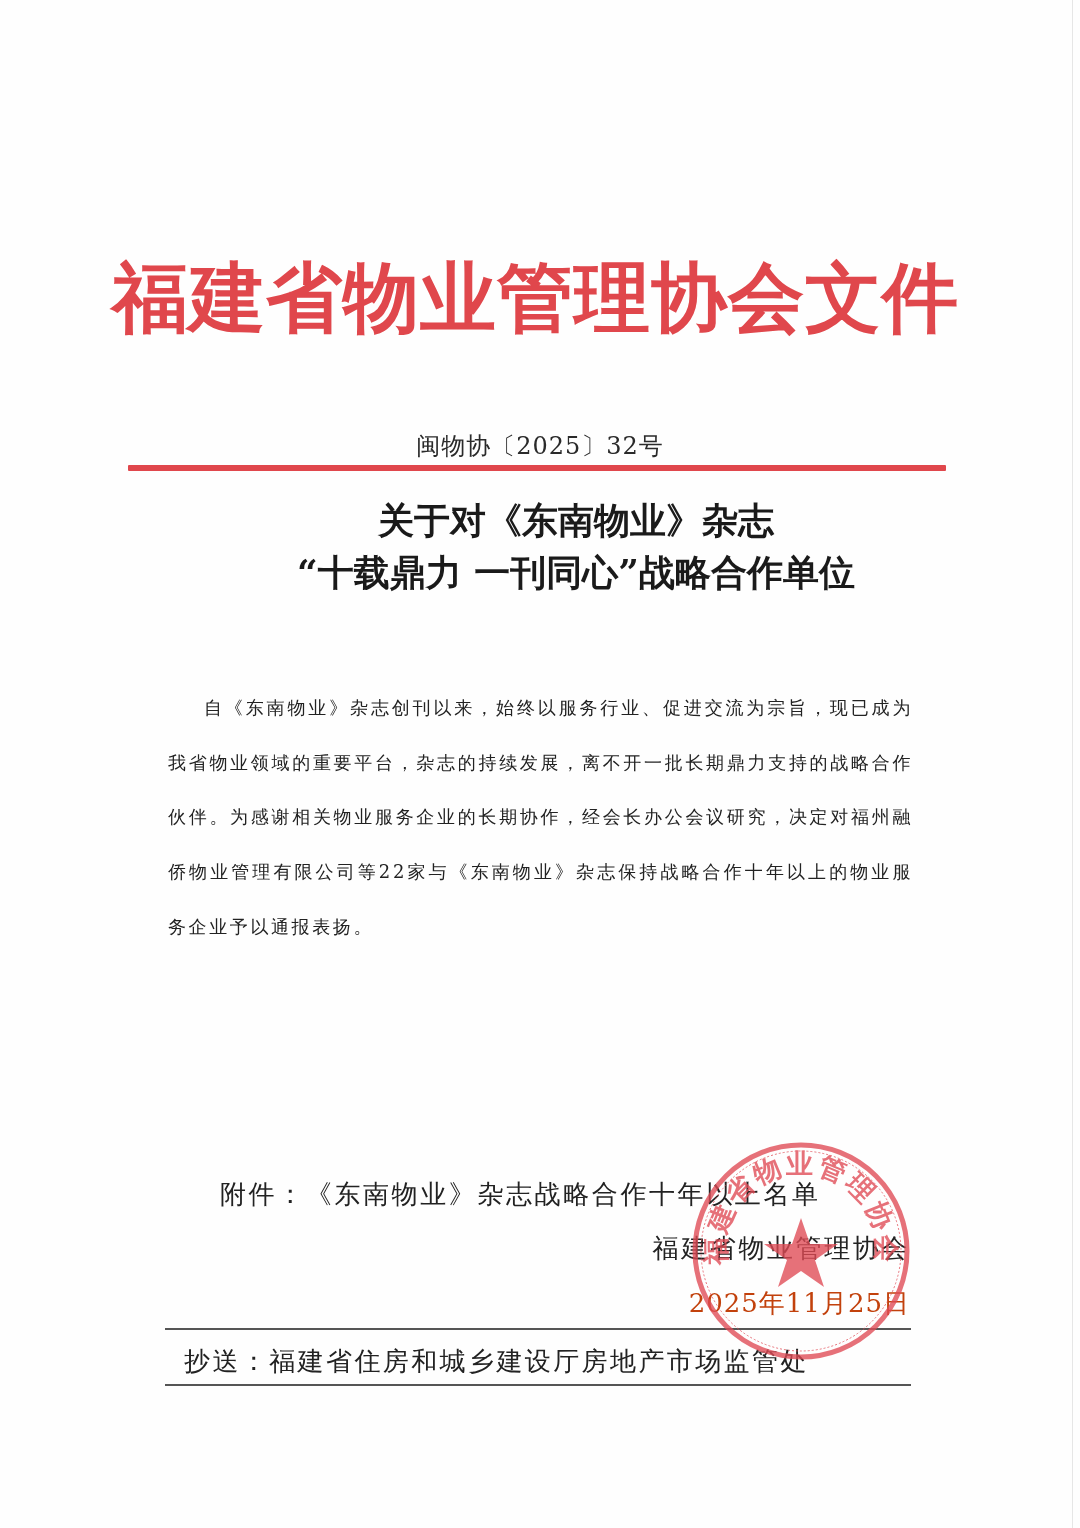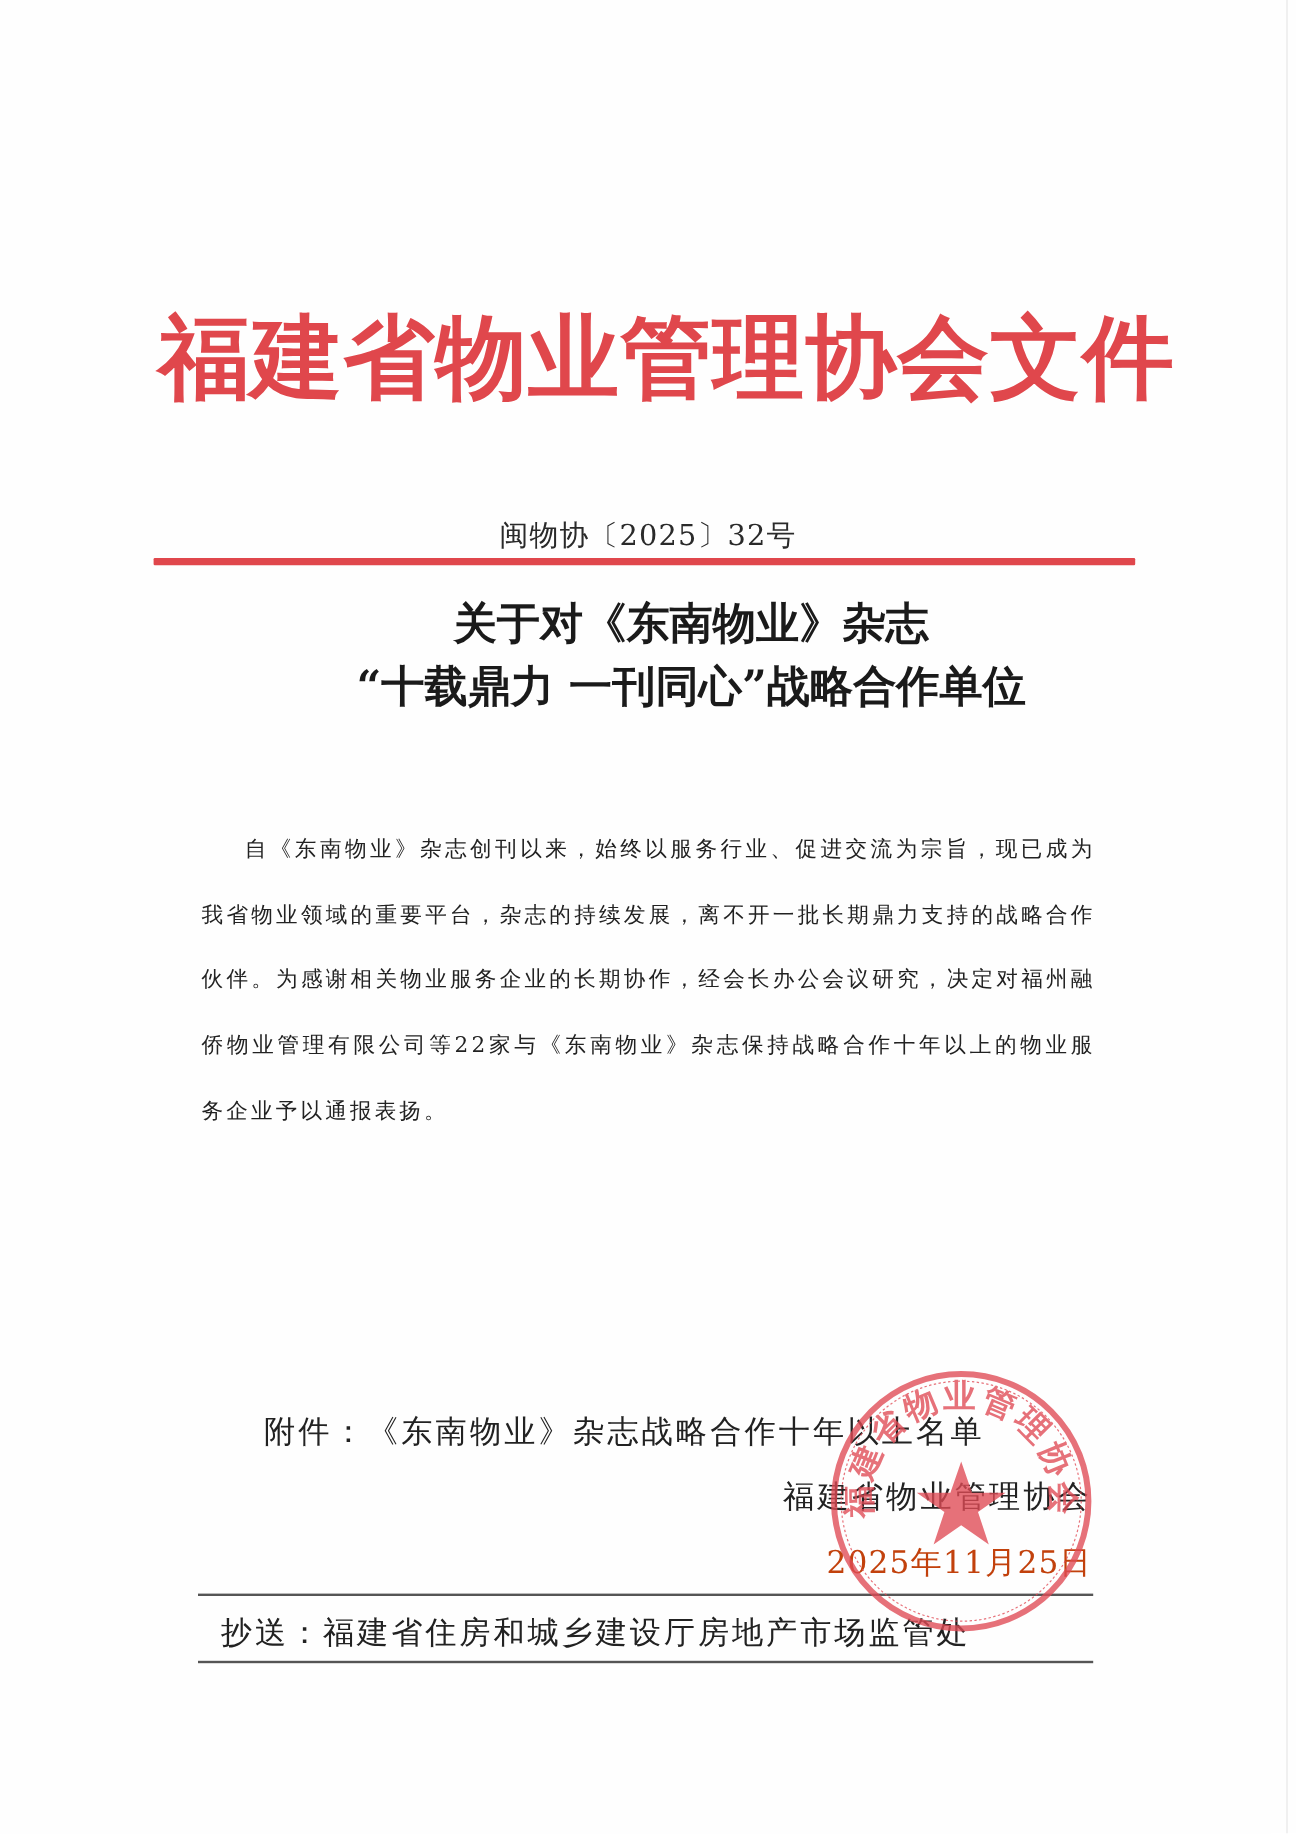--- a/index.html
+++ b/index.html
@@ -22,21 +22,21 @@
       background: #fefefe;
     }
     .right-edge {
       position: absolute;
       left: 1072px; top: 0;
       width: 1px; height: 1528px;
       background: #e6e6e6;
     }
     .masthead {
       position: absolute;
-      left: 132px; top: 248px;
+      left: 112px; top: 248px;
       width: 840px;
       text-align: left;
       font-family: "DejaVu Serif", "Liberation Serif", serif;
       font-size: 76px;
       font-weight: bold;
       letter-spacing: 1px;
       line-height: 100px;
       white-space: nowrap;
     }
     .doc-number {

